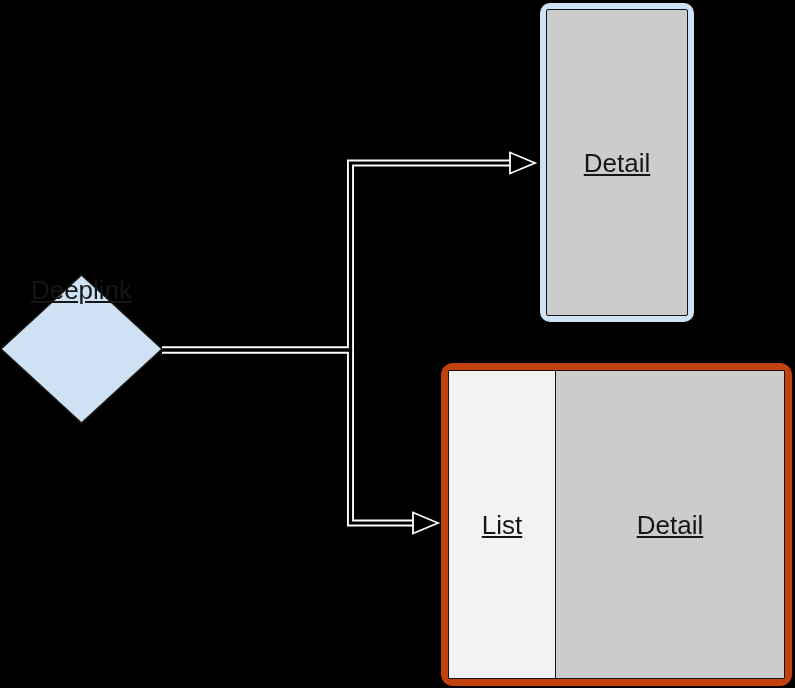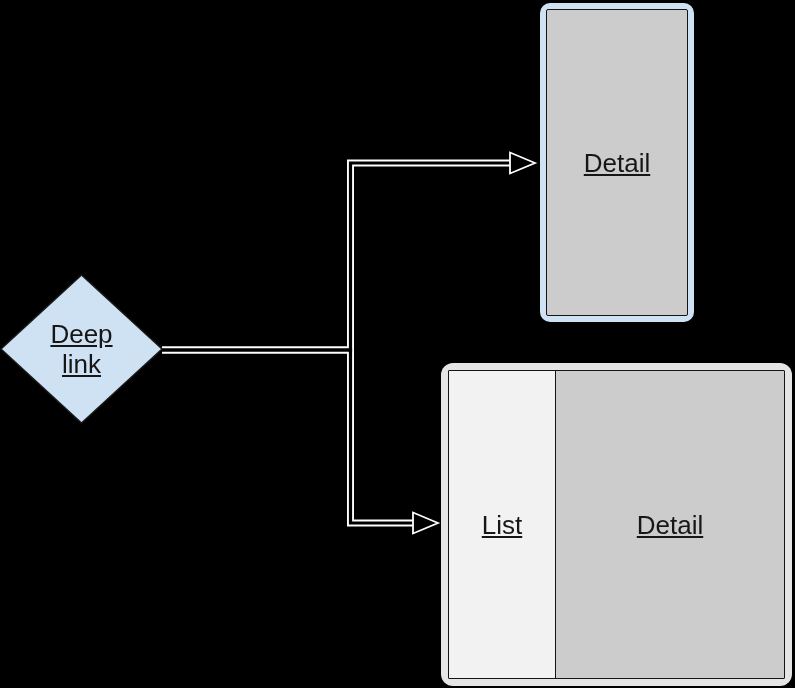--- a/index.html
+++ b/index.html
@@ -23,22 +23,22 @@
     line-height: 30px;
     text-align: center;
     user-select: none;
     text-decoration: underline;
   }
   .diamond-label {
     position: absolute;
     left: 6px; top: 275px;
     width: 151px; height: 148px;
     display: flex;
-    flex-direction: column;
-    align-items: center;
+    flex-direction: row;
+    align-items: flex-start;
     justify-content: center;
   }
   .phone-frame {
     position: absolute;
     left: 540px; top: 3px;
     width: 154px; height: 319px;
     background: #cfe2f3;
     border-radius: 10px;
     padding: 6px;
   }
@@ -48,21 +48,21 @@
     border: 1.5px solid #141414;
     border-radius: 2px;
     display: flex;
     align-items: center;
     justify-content: center;
   }
   .tablet-frame {
     position: absolute;
     left: 441px; top: 363px;
     width: 351px; height: 323px;
-    background: #e5e5e5;
+    background: #c2410c;
     border-radius: 12px;
     padding: 7px;
   }
   .tablet-inner {
     width: 100%; height: 100%;
     border: 1.5px solid #141414;
     border-radius: 1px;
     display: flex;
     flex-direction: row;
     overflow: hidden;

